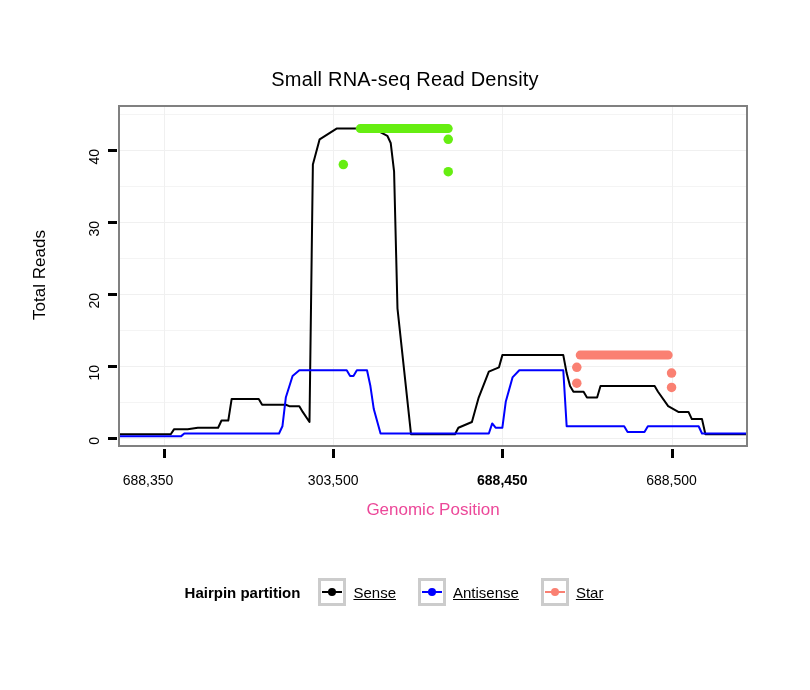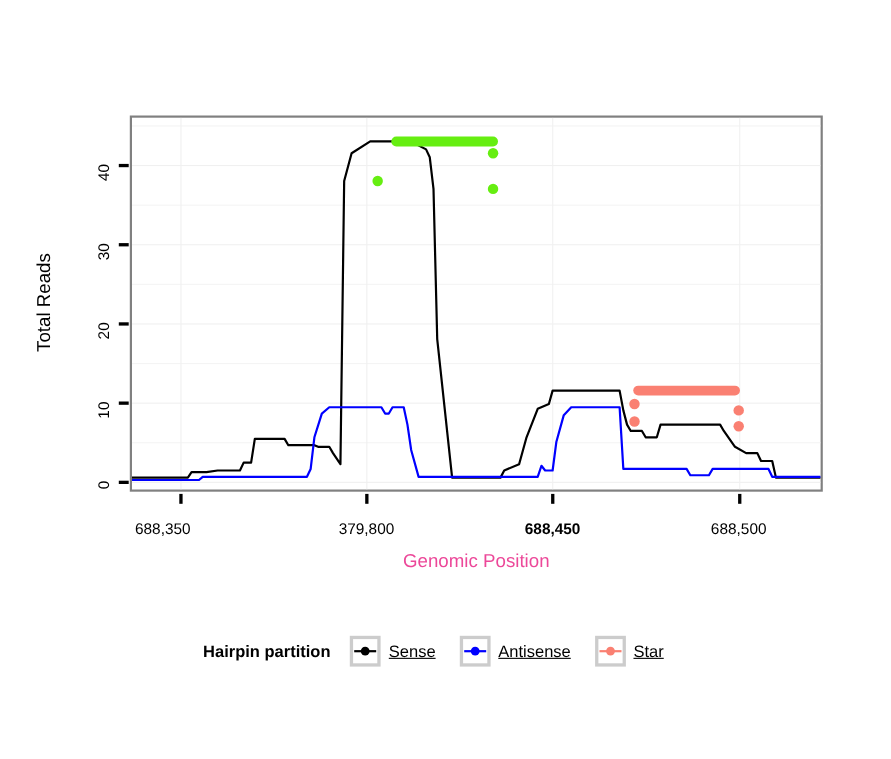--- a/index.html
+++ b/index.html
@@ -73,20 +73,21 @@
     position:absolute;left:50%;top:50%;width:8px;height:8px;border-radius:50%;
     transform:translate(-50%,-50%);
   }
   .legend-label{font-size:15px;color:#000;margin-right:16px;text-decoration:underline;}
 </style>
 </head>
 <body>
 
 <div id="figure">
 
+  <div class="chart-title">Small RNA-seq Read Density</div>
 
   <div class="panel">
     <div class="panel-inner" id="panel-inner">
         <div class="grid-line grid-h" style="top: 7.19149px;"></div>
         <div class="grid-line grid-h major" style="top: 43.1489px;"></div>
         <div class="grid-line grid-h" style="top: 79.1064px;"></div>
         <div class="grid-line grid-h major" style="top: 115.064px;"></div>
         <div class="grid-line grid-h" style="top: 151.021px;"></div>
         <div class="grid-line grid-h major" style="top: 186.979px;"></div>
         <div class="grid-line grid-h" style="top: 222.936px;"></div>
@@ -110,21 +111,21 @@
           <ellipse cx="551.5567567567567" cy="266.0851063829787" rx="4.75" ry="4.75" fill="#fa8072"></ellipse>
           <ellipse cx="551.5567567567567" cy="280.468085106383" rx="4.75" ry="4.75" fill="#fa8072"></ellipse>
         </svg>
     </div>
   </div>
 
   <div id="axes-layer">
       <div class="tick-mark tick-x" style="left: 162.989px;"></div>
       <div class="xtick-label" style="left: 88px;">688,350</div>
       <div class="tick-mark tick-x" style="left: 332.178px;"></div>
-      <div class="xtick-label" style="left: 273.178px;">379,800</div>
+      <div class="xtick-label" style="left: 273.178px;">303,500</div>
       <div class="tick-mark tick-x" style="left: 501.368px;"></div>
       <div class="xtick-label" style="left: 442.368px; font-weight: bold;">688,450</div>
       <div class="tick-mark tick-x" style="left: 670.557px;"></div>
       <div class="xtick-label" style="left: 611.557px;">688,500</div>
       <div class="tick-mark tick-y" style="top: 436.809px;"></div>
       <div class="ytick-label" style="top: 428.809px; left: -6px; transform: rotate(-90deg);">0</div>
       <div class="tick-mark tick-y" style="top: 364.894px;"></div>
       <div class="ytick-label" style="top: 356.894px; left: -6px; transform: rotate(-90deg);">10</div>
       <div class="tick-mark tick-y" style="top: 292.979px;"></div>
       <div class="ytick-label" style="top: 284.979px; left: -6px; transform: rotate(-90deg);">20</div>

